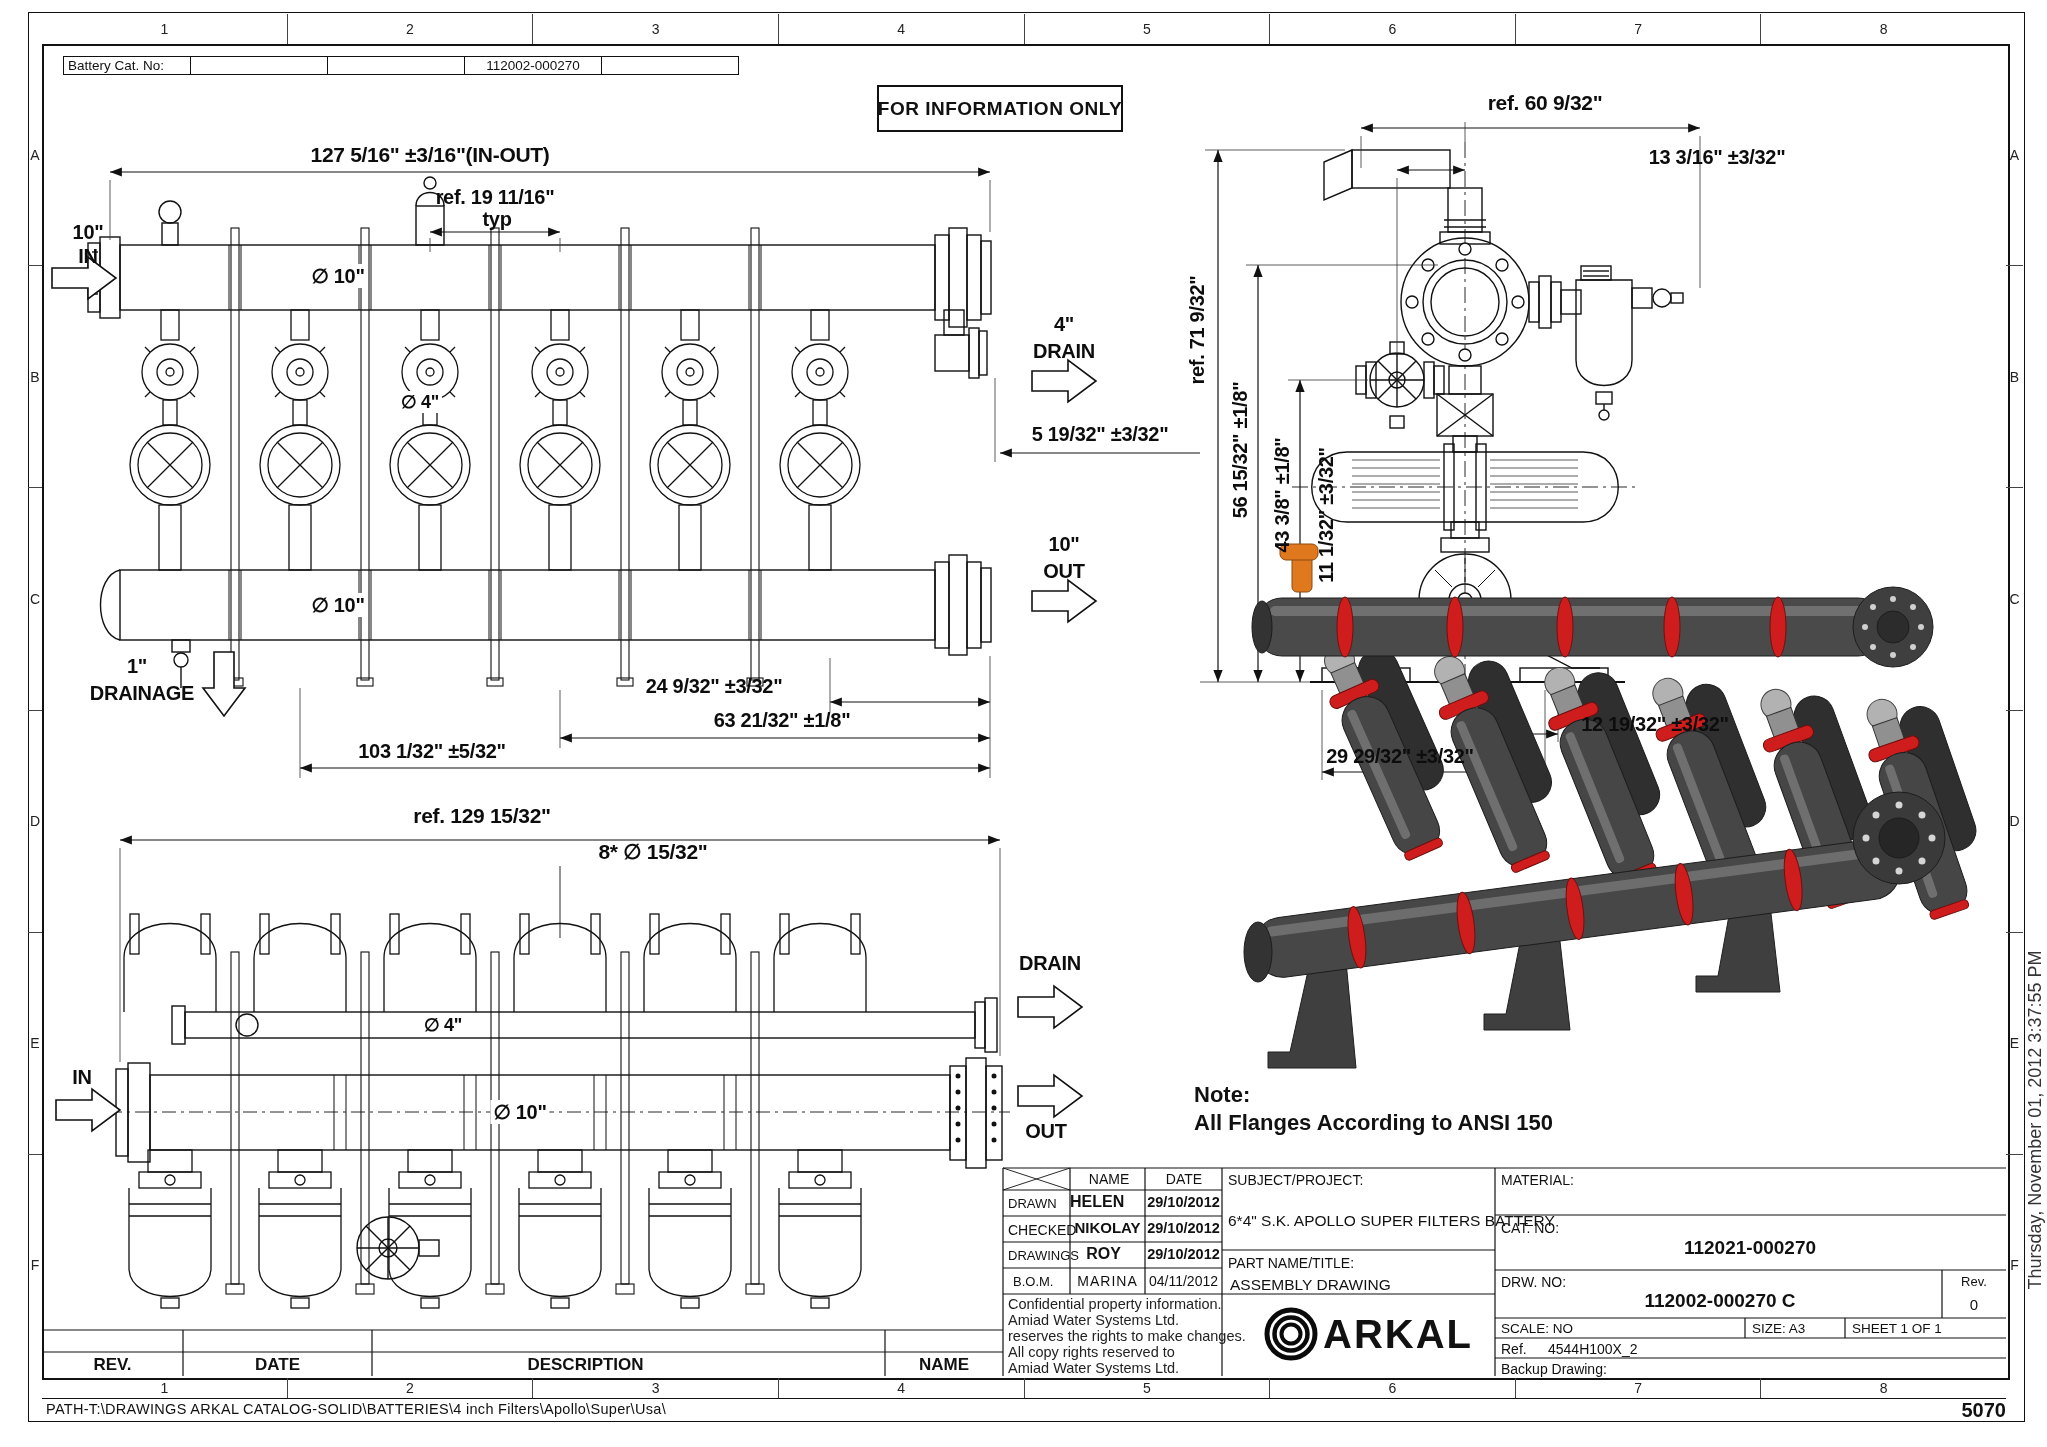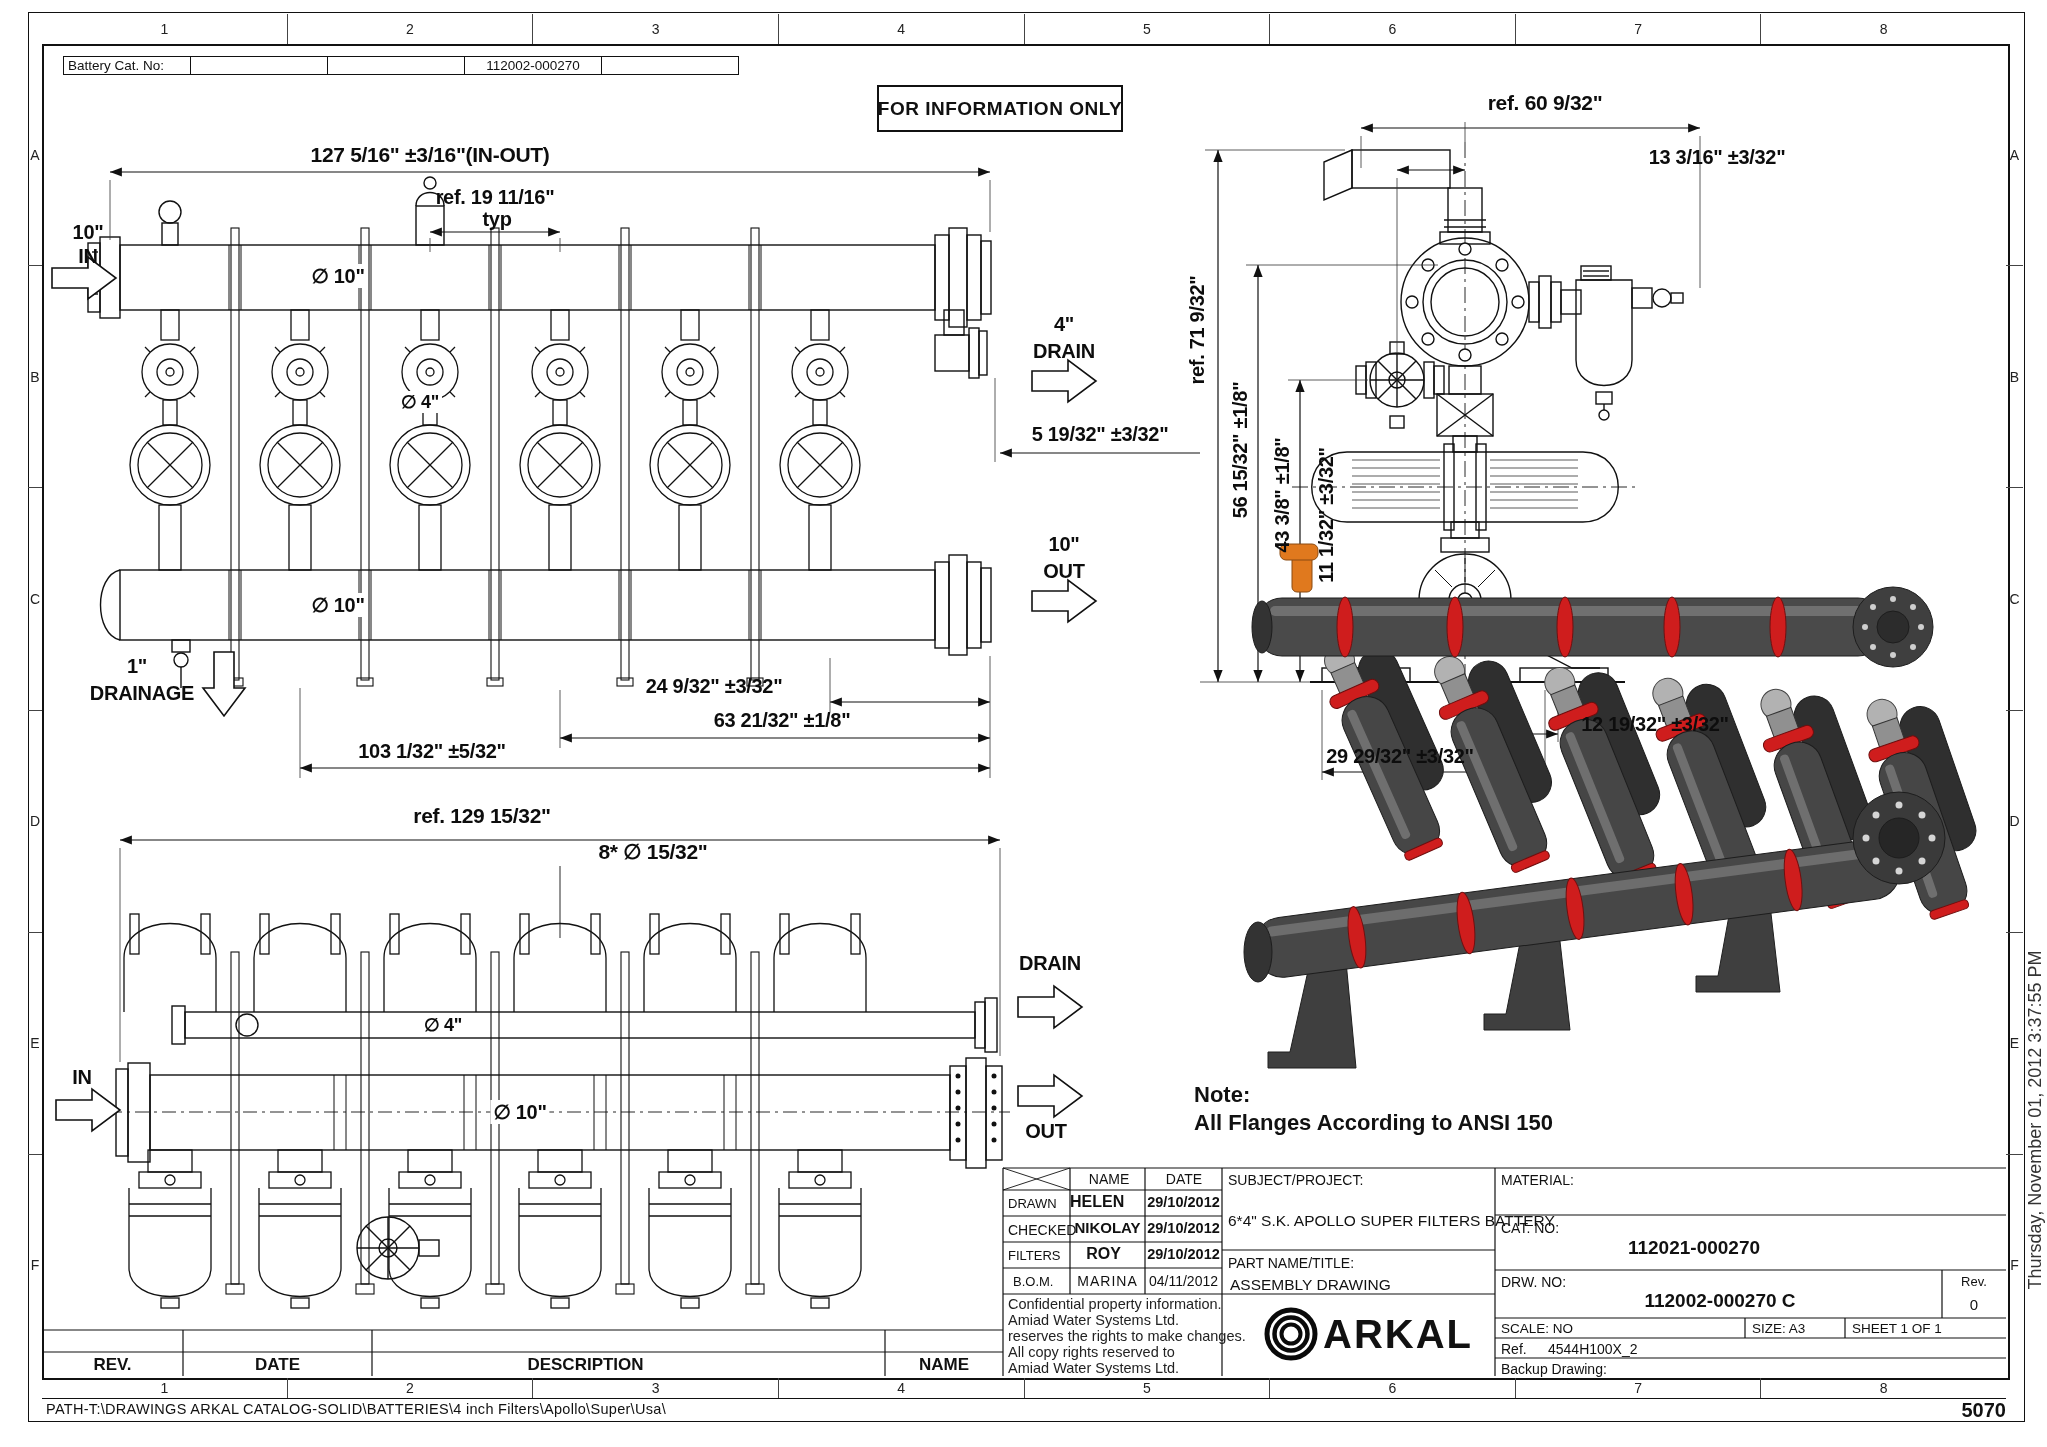--- a/index.html
+++ b/index.html
@@ -603,21 +603,21 @@
   <div class="lbl" style="left:1148px;top:1171px;width:72px;text-align:center;">DATE</div>
 
   <div class="lbl" style="left:1008px;top:1196px;font-size:13px;">DRAWN</div>
   <div class="lbl" style="left:1070px;top:1193px;width:57px;text-align:left;font-weight:bold;font-size:16px;">HELEN</div>
   <div class="lbl" style="left:1145px;top:1194px;width:77px;text-align:center;font-weight:bold;font-size:14.5px;">29/10/2012</div>
 
   <div class="lbl" style="left:1008px;top:1222px;font-size:14px;">CHECKED</div>
   <div class="lbl" style="left:1070px;top:1219px;width:75px;text-align:center;font-weight:bold;font-size:15px;">NIKOLAY</div>
   <div class="lbl" style="left:1145px;top:1220px;width:77px;text-align:center;font-weight:bold;font-size:14.5px;">29/10/2012</div>
 
-  <div class="lbl" style="left:1008px;top:1248px;font-size:13px;">FILTERS</div>
+  <div class="lbl" style="left:1008px;top:1248px;font-size:13px;">DRAWINGS</div>
   <div class="lbl" style="left:1070px;top:1245px;width:67px;text-align:center;font-weight:bold;font-size:16px;">ROY</div>
   <div class="lbl" style="left:1145px;top:1246px;width:77px;text-align:center;font-weight:bold;font-size:14.5px;">29/10/2012</div>
 
   <div class="lbl" style="left:1013px;top:1274px;font-size:13px;">B.O.M.</div>
   <div class="lbl" style="left:1070px;top:1273px;width:75px;text-align:center;letter-spacing:1px;">MARINA</div>
   <div class="lbl" style="left:1145px;top:1273px;width:77px;text-align:center;">04/11/2012</div>
 
   <div class="conf" style="left:1008px;top:1296px;">Confidential property information.</div>
   <div class="conf" style="left:1008px;top:1312px;">Amiad Water Systems Ltd.</div>
   <div class="conf" style="left:1008px;top:1328px;">reserves the rights to make changes.</div>
@@ -626,21 +626,21 @@
 
   <div class="lbl" style="left:1228px;top:1172px;">SUBJECT/PROJECT:</div>
   <div class="lbl" style="left:1228px;top:1212px;font-size:15.5px;">6*4" S.K. APOLLO SUPER FILTERS BATTERY</div>
   <div class="lbl" style="left:1228px;top:1255px;">PART NAME/TITLE:</div>
   <div class="lbl" style="left:1230px;top:1276px;width:258px;font-size:15.5px;">ASSEMBLY DRAWING</div>
 
   <div class="arkal" style="left:1398px;top:1334px;">ARKAL</div>
 
   <div class="lbl" style="left:1501px;top:1172px;">MATERIAL:</div>
   <div class="lbl" style="left:1501px;top:1220px;">CAT. NO:</div>
-  <div class="tb-val" style="left:1694px;top:1248px;">112021-000270</div>
+  <div class="tb-val" style="left:1750px;top:1248px;">112021-000270</div>
   <div class="lbl" style="left:1501px;top:1274px;">DRW. NO:</div>
   <div class="tb-val" style="left:1720px;top:1301px;">112002-000270 C</div>
   <div class="lbl" style="left:1948px;top:1274px;width:52px;text-align:center;font-size:13px;">Rev.</div>
   <div class="lbl" style="left:1948px;top:1296px;width:52px;text-align:center;font-size:15px;">0</div>
   <div class="lbl" style="left:1501px;top:1321px;font-size:13.5px;">SCALE: NO</div>
   <div class="lbl" style="left:1752px;top:1321px;font-size:13.5px;">SIZE: A3</div>
   <div class="lbl" style="left:1852px;top:1321px;font-size:13.5px;">SHEET 1 OF 1</div>
   <div class="lbl" style="left:1501px;top:1341px;">Ref.</div>
   <div class="lbl" style="left:1548px;top:1341px;">4544H100X_2</div>
   <div class="lbl" style="left:1501px;top:1361px;">Backup Drawing:</div>

